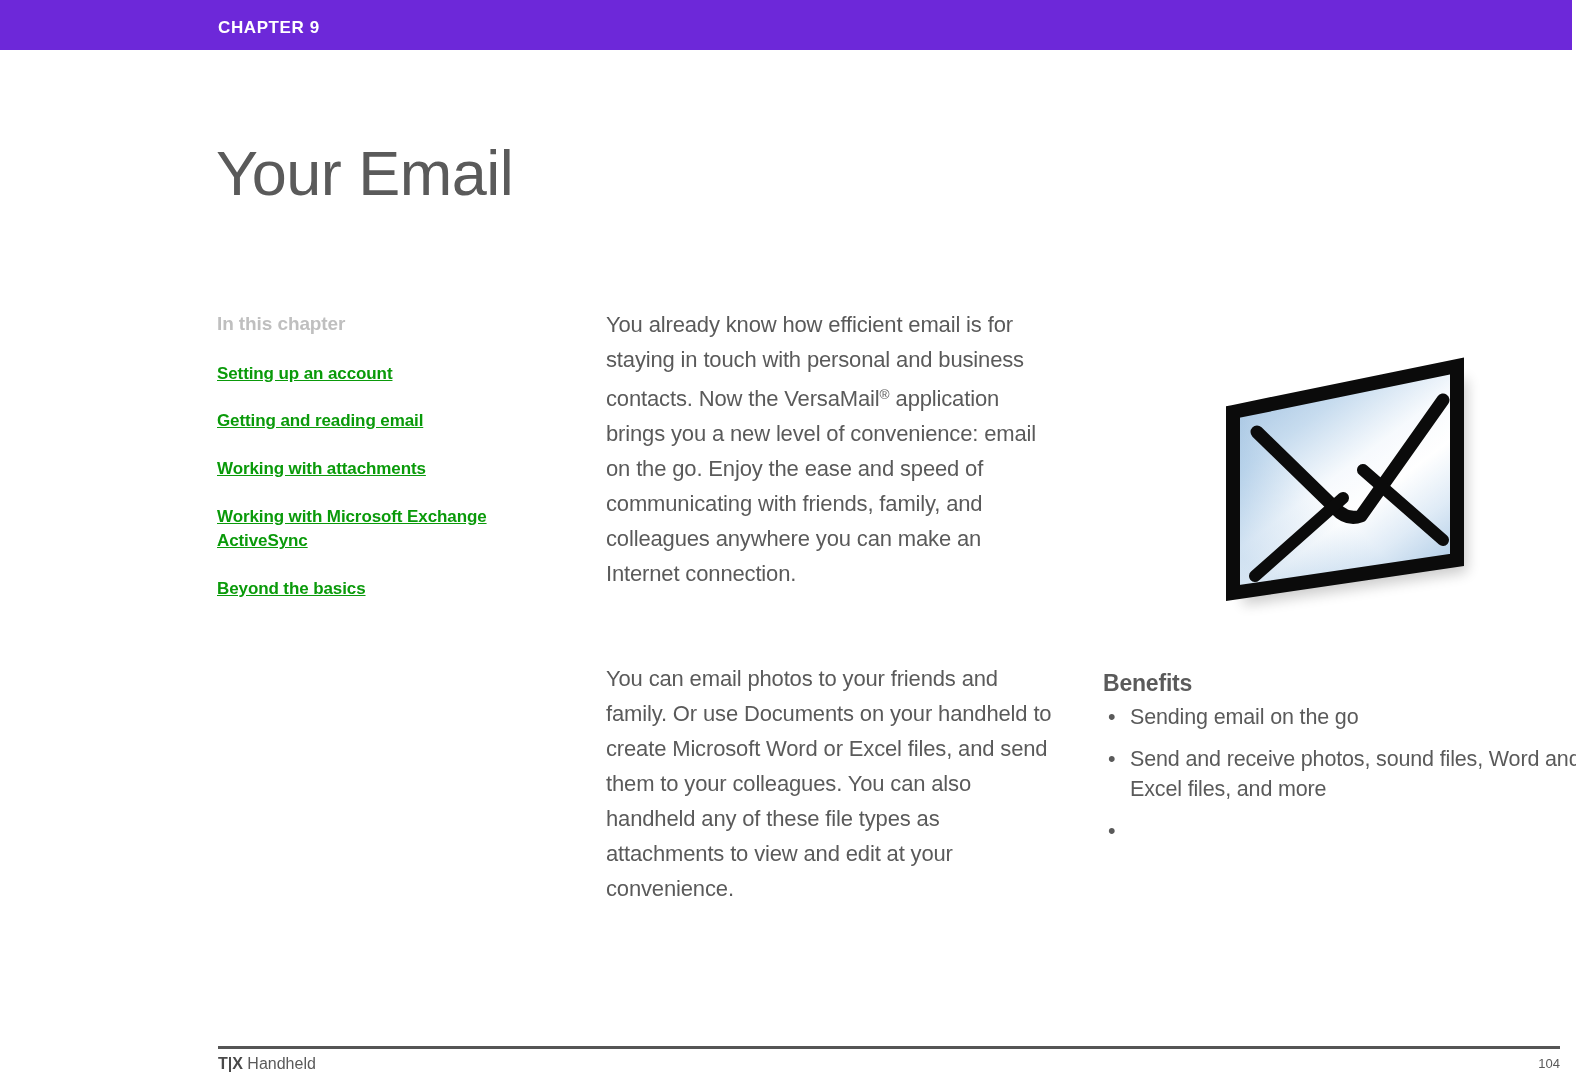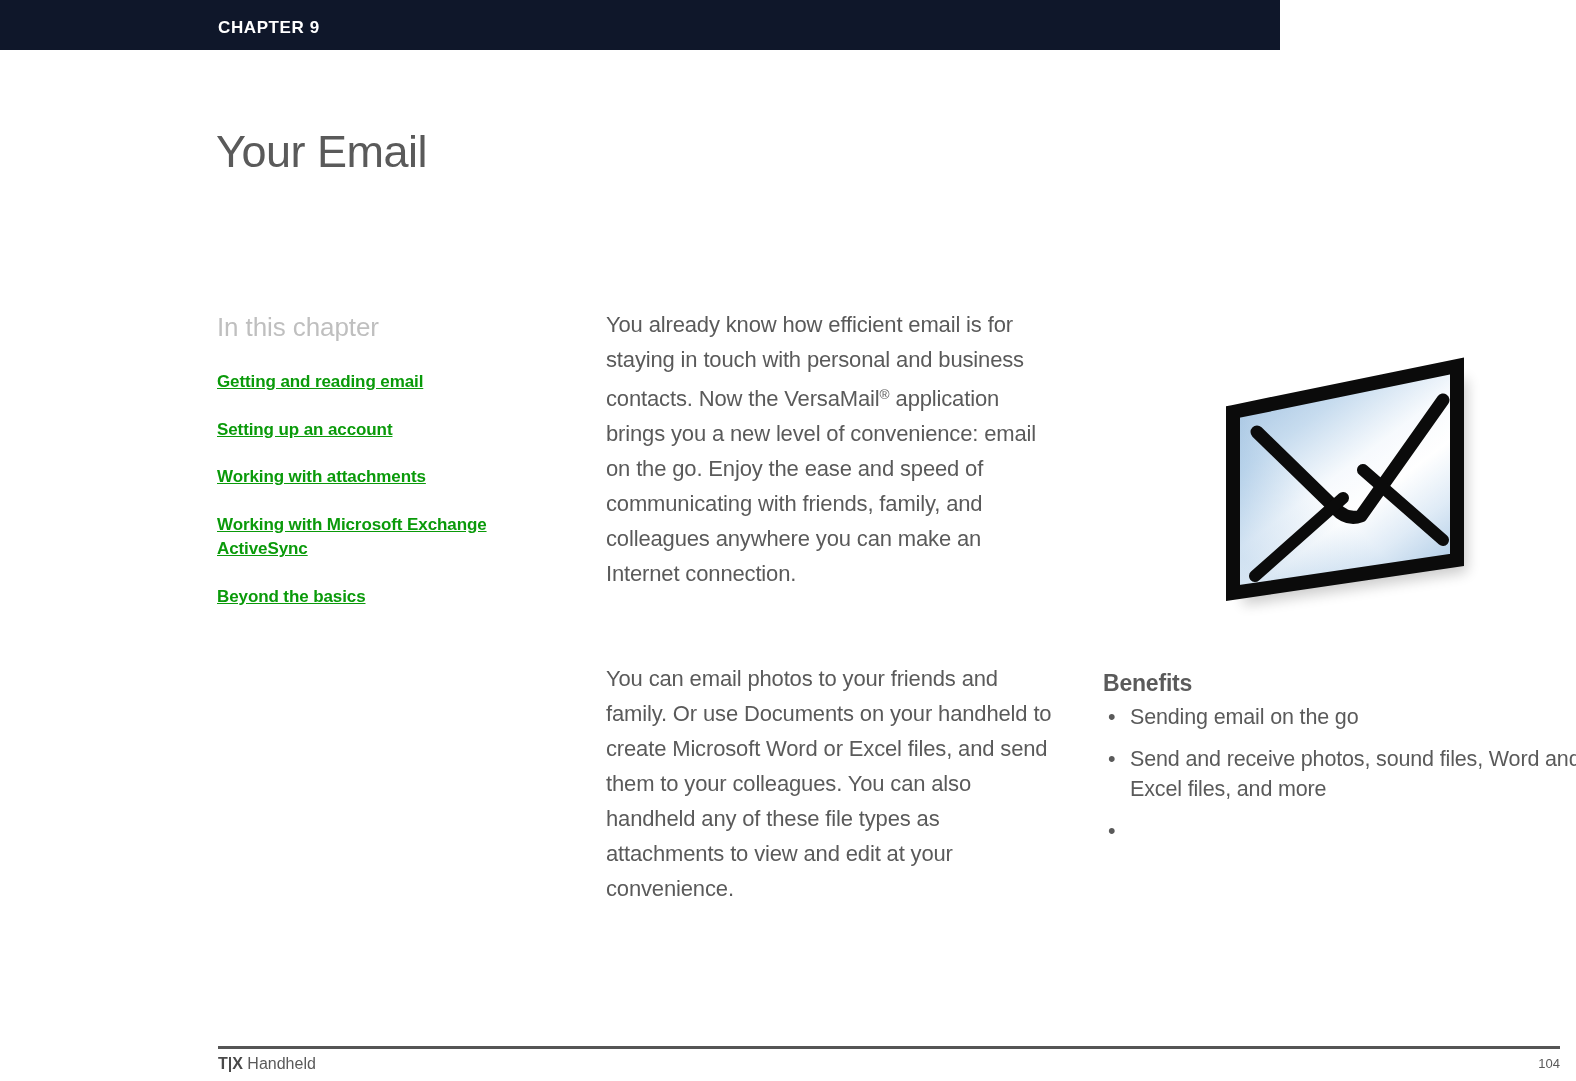--- a/index.html
+++ b/index.html
@@ -13,59 +13,59 @@
     position: relative;
     font-family: "Liberation Sans", sans-serif;
     overflow: hidden;
   }
 
   
   .chapter-bar {
     position: absolute;
     left: 0;
     top: 0;
-    width: 1280px;
+    width: 1572px;
     height: 50px;
-    background: #0f172a;
+    background: #6d28d9;
   }
   .chapter-bar-label {
     position: absolute;
     left: 218px;
     top: 18px;
     font-size: 17px;
     font-weight: bold;
     letter-spacing: 0.6px;
     color: #ffffff;
     font-family: "Liberation Sans", sans-serif;
     white-space: nowrap;
   }
 
   
   .page-title {
     position: absolute;
     left: 216px;
     top: 98px;
-    font-size: 45px;
+    font-size: 63px;
     font-weight: normal;
     color: #5a5a5a;
     letter-spacing: -0.5px;
     white-space: nowrap;
     line-height: 1.05;
   }
 
   
   .sidebar {
     position: absolute;
     left: 217px;
     top: 313px;
     width: 330px;
   }
   .sidebar-heading {
-    font-size: 26px;
-    font-weight: normal;
+    font-size: 19px;
+    font-weight: bold;
     color: #bfbfbf;
     margin: 0 0 27px 0;
     line-height: 1.15;
     letter-spacing: -0.1px;
   }
   .toc-list {
     margin: 0;
     padding: 0;
     list-style: none;
   }
@@ -189,24 +189,24 @@
 <div class="chapter-bar">
   <div class="chapter-bar-label">CHAPTER 9</div>
 </div>
 
 <h1 class="page-title">Your Email</h1>
 
 <div class="sidebar">
   <div class="sidebar-heading">In this chapter</div>
   <ul class="toc-list">
     <li class="toc-item">
+      <a class="toc-link" href="#">Setting up an account</a>
+    </li>
+    <li class="toc-item">
       <a class="toc-link" href="#">Getting and reading email</a>
-    </li>
-    <li class="toc-item">
-      <a class="toc-link" href="#">Setting up an account</a>
     </li>
     <li class="toc-item">
       <a class="toc-link" href="#">Working with attachments</a>
     </li>
     <li class="toc-item">
       <a class="toc-link" href="#">Working with Microsoft Exchange ActiveSync</a>
     </li>
     <li class="toc-item">
       <a class="toc-link" href="#">Beyond the basics</a>
     </li>

